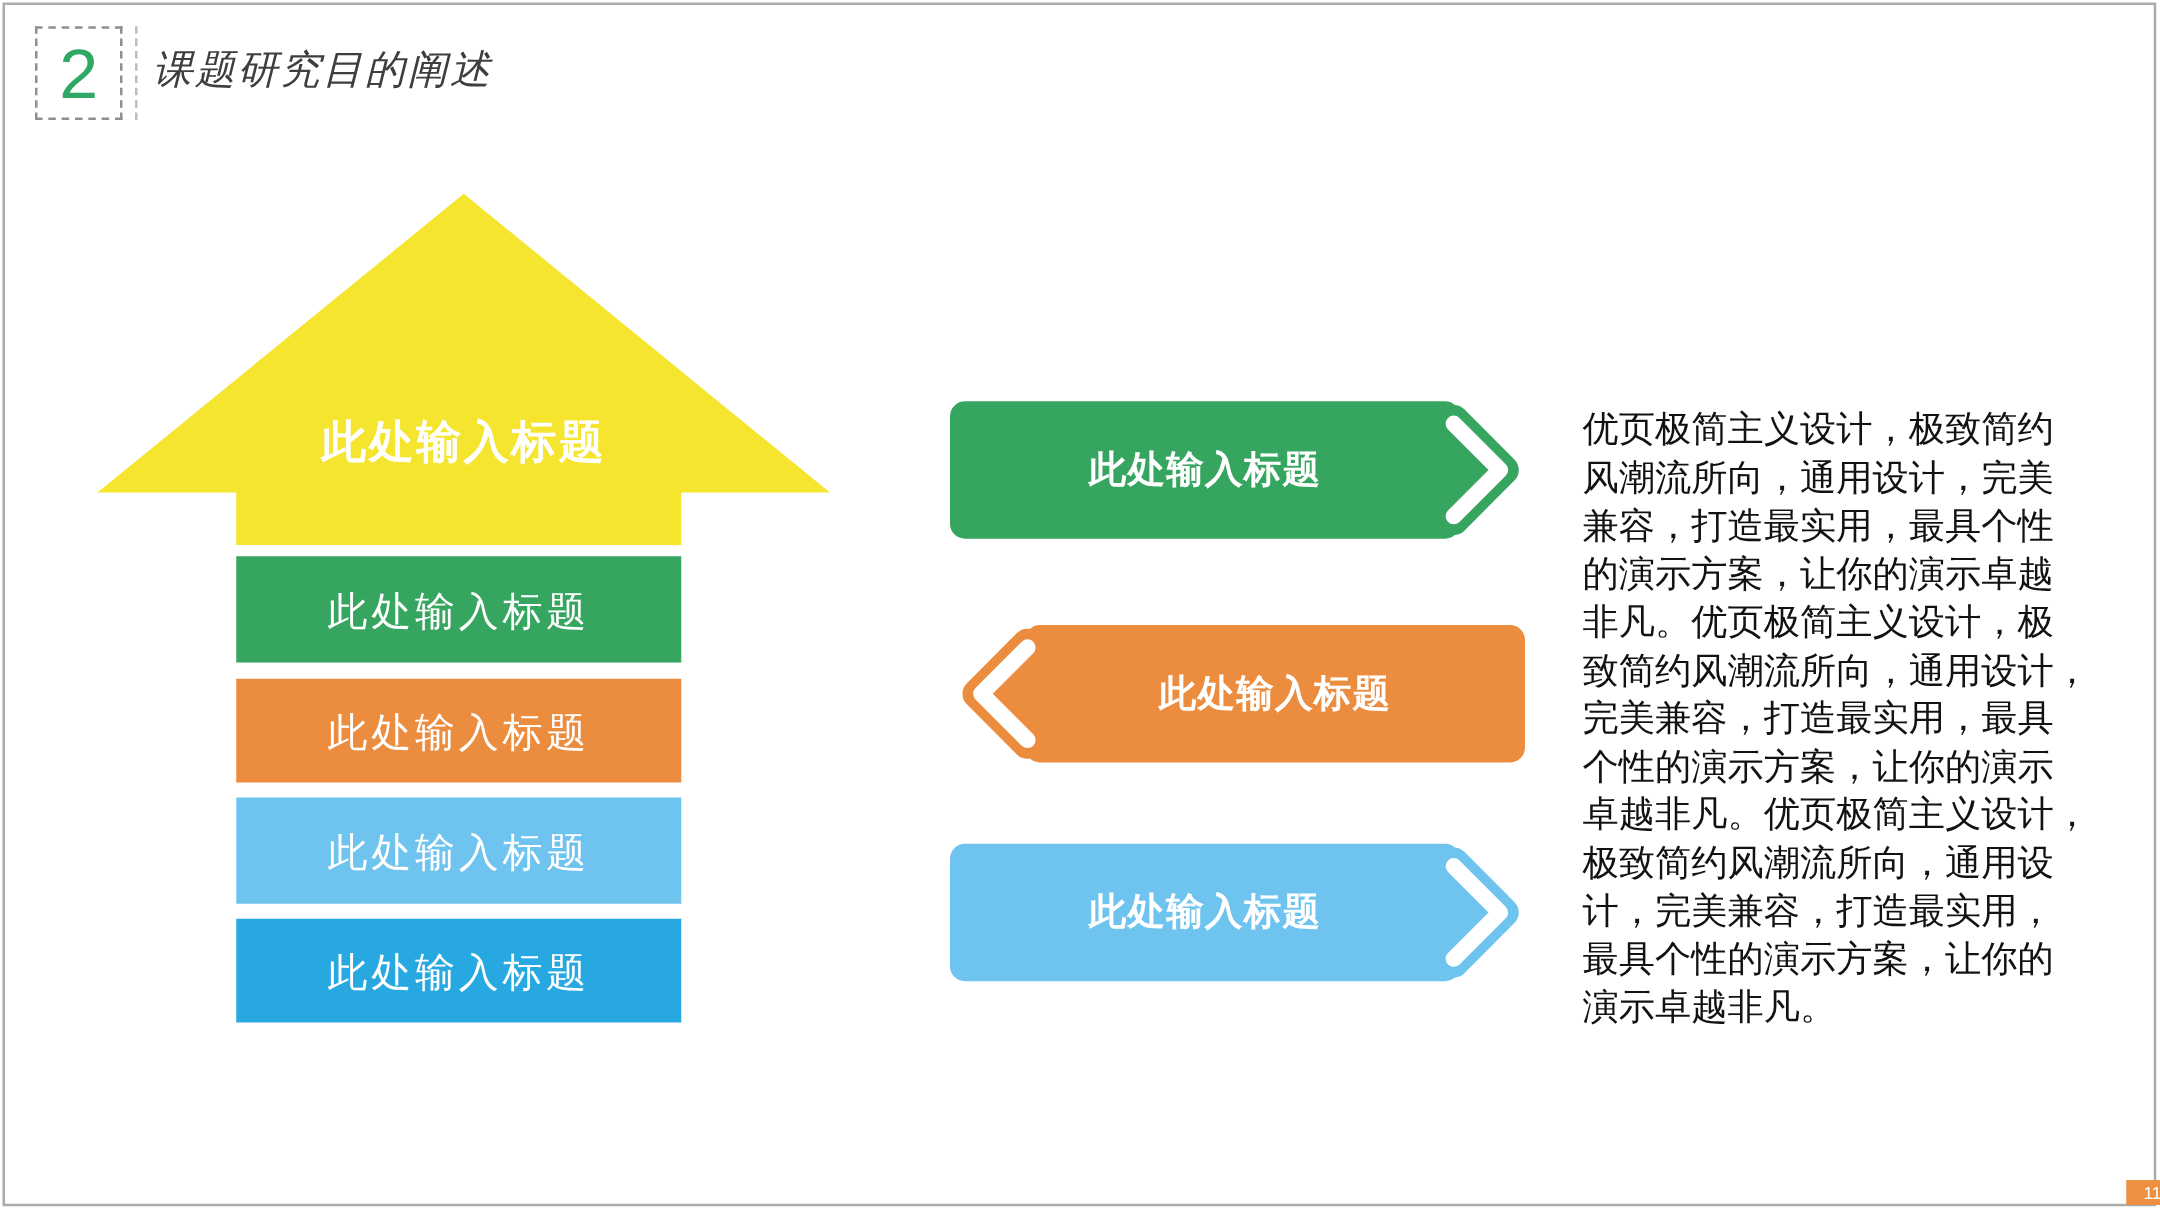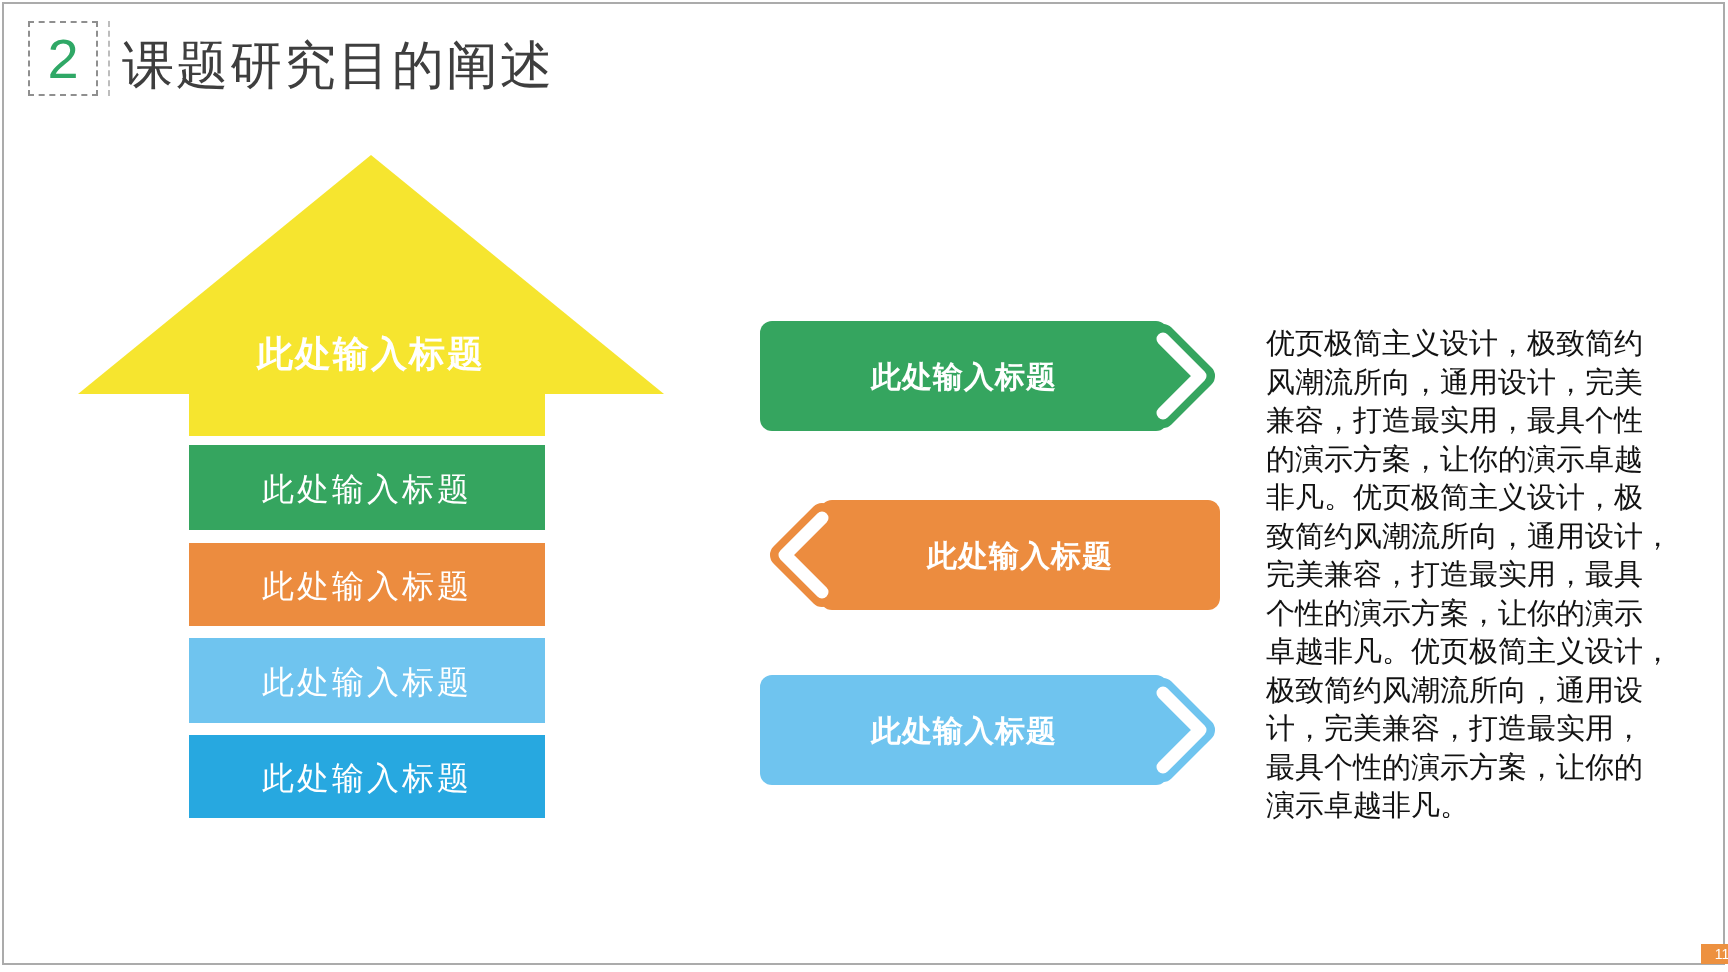--- a/index.html
+++ b/index.html
@@ -24,22 +24,23 @@
   .num-box span{
     font-size:56px;line-height:1;color:#2fa866;
     font-family:"Liberation Sans",sans-serif;
   }
   .header-divider{
     position:absolute;left:108px;top:21px;height:75px;width:0;
     border-left:2px dashed #bdbdbd;
   }
   .page-title{
     position:absolute;left:122px;top:39px;
-    font-size:52px;line-height:1;color:#3e3e3e;letter-spacing:2px;
+    font-size:32px;line-height:1;color:#3e3e3e;letter-spacing:2px;
     white-space:nowrap;
+    font-style:italic;
   }
   
   .abs{position:absolute;}
   .head-label{
     font-size:36px;font-weight:bold;fill:#ffffff;letter-spacing:2px;
     font-family:"Liberation Sans",sans-serif;
   }
   .bar-label{
     font-size:32px;fill:#ffffff;letter-spacing:3px;
     font-family:"DejaVu Serif",serif;

